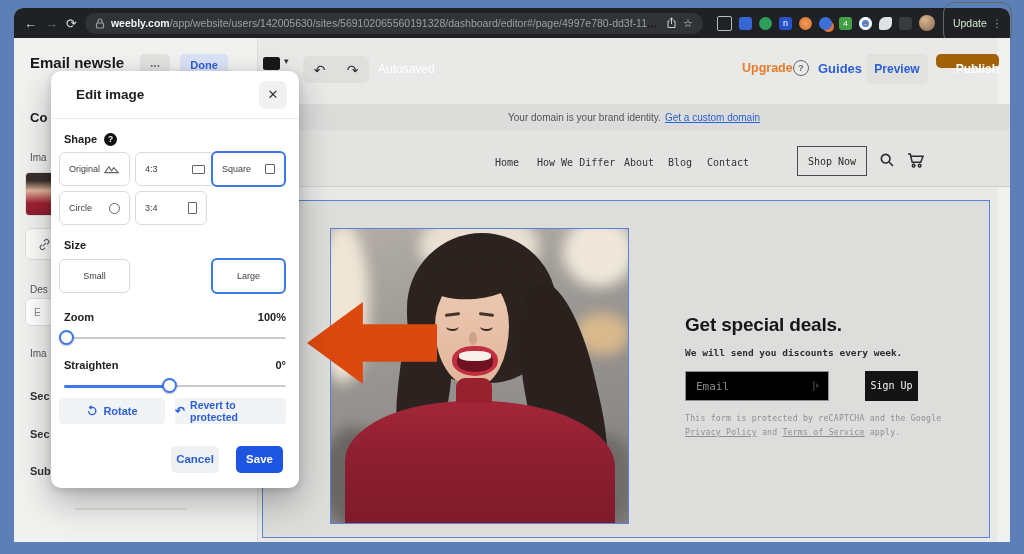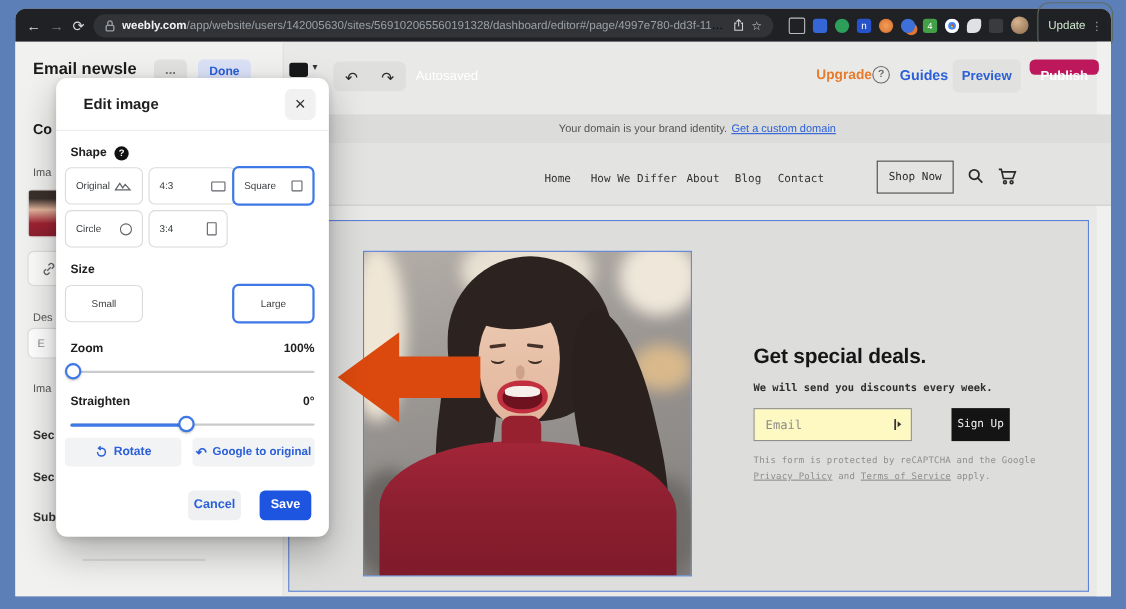--- a/index.html
+++ b/index.html
@@ -46,22 +46,22 @@
   .el-caret{left:284px;top:56px;color:#333;font-size:9px;}
   .undo-group{left:303px;top:56px;width:66px;height:27px;background:#dfdfde;border-radius:6px;
               display:flex;align-items:center;justify-content:space-around;color:#2b2b2b;font-size:14px;}
   .autosaved{left:378px;top:62px;font-size:12px;color:#ffffff;}
   .upgrade{left:742px;top:61px;font-size:12.5px;font-weight:bold;color:#e87c2d;}
   .helpcirc{left:793px;top:60px;width:14px;height:14px;border:1.4px solid #6b6b6b;border-radius:50%;
             color:#6b6b6b;font-size:9.5px;font-weight:bold;text-align:center;line-height:14px;}
   .guides{left:818px;top:61px;font-size:13px;font-weight:bold;color:#2a5fd7;}
   .btn-preview{left:866px;top:54px;width:62px;height:30px;background:#e1e1e0;border-radius:5px;color:#2a5fd7;
                font-size:12px;font-weight:bold;text-align:center;line-height:30px;}
-  .btn-publish{left:936px;top:54px;width:63px;height:14px;background:#be185d;border-radius:5px;color:#fff;
-               font-size:12px;font-weight:bold;text-align:center;line-height:30px;}
+  .btn-publish{left:936px;top:54px;width:63px;height:14px;background:#a16207;border-radius:5px;color:#fff;
+               font-size:12px;font-weight:bold;text-align:right;line-height:30px;}
   
   .banner{left:258px;top:104px;width:752px;height:26px;background:#dcdcdb;display:flex;align-items:center;
           justify-content:center;gap:4px;font-size:10px;color:#555;}
   .banner a{color:#2a5fd7;text-decoration:underline;}
   .sitenav{left:258px;top:130px;width:752px;height:57px;background:#e3e3e2;border-bottom:1px solid #cfcfce;box-sizing:border-box;}
   .mono{font-family:"DejaVu Sans Mono",monospace;}
   .navlink{top:157px;font-size:10px;color:#333;font-weight:500;}
   .shopnow{left:797px;top:146px;width:70px;height:30px;border:1px solid #4a4a4a;font-size:10px;color:#2b2b2b;
            text-align:center;line-height:30px;box-sizing:border-box;}
   .section{left:262px;top:200px;width:728px;height:338px;border:1px solid #5b82d8;background:#dddddc;box-sizing:border-box;}
@@ -79,21 +79,21 @@
   .teeth{position:absolute;left:128px;top:122px;width:32px;height:10px;border-radius:40%;background:#f6f1ea;}
   .neck{position:absolute;left:129px;top:150px;width:28px;height:28px;background:#e0b096;}
   .sweater{position:absolute;left:14px;top:172px;width:270px;height:130px;border-radius:46% 50% 0 0/60px 66px 0 0;
            background:linear-gradient(180deg,#a32638,#8c1f30 45%,#7d1a2a);}
   .collar{position:absolute;left:125px;top:149px;width:36px;height:25px;border-radius:9px 9px 0 0;background:#97212f;}
   .arrow{left:307px;top:302px;width:130px;height:82px;background:#dc490e;
          clip-path:polygon(0% 50%,43% 0%,43% 27%,100% 27%,100% 73%,43% 73%,43% 100%);}
   
   .deal-h{left:685px;top:314px;font-size:19px;font-weight:bold;color:#161616;letter-spacing:-.2px;}
   .deal-s{left:685px;top:347px;font-size:9.5px;color:#2e2e2e;font-weight:bold;}
-  .email{left:685px;top:371px;width:144px;height:30px;background:#fef9c3;border:1px solid #8f8f8f;box-sizing:border-box;
+  .email{left:685px;top:371px;width:144px;height:30px;background:#000000;border:1px solid #8f8f8f;box-sizing:border-box;
          display:flex;align-items:center;padding:0 8px 0 10px;}
   .email .ph{font-size:11px;color:#8a8a8a;flex:1;}
   .signup{left:865px;top:371px;width:53px;height:30px;background:#141414;color:#f5f5f5;font-size:10px;
           text-align:center;line-height:30px;}
   .cap{font-size:8.2px;color:#8f8f8f;letter-spacing:.2px;}
   .cap u{text-decoration:underline;}
   
   .modal{left:51px;top:71px;width:248px;height:417px;background:#fff;border-radius:10px;
          box-shadow:0 14px 34px rgba(0,0,0,.28), 0 2px 8px rgba(0,0,0,.15);}
   .modal *{box-sizing:border-box;}
@@ -343,20 +343,20 @@
       <span>
         <svg width="12" height="12" viewBox="0 0 16 16" fill="none" stroke="#2a5fd7" stroke-width="1.8">
           <path d="M3.5 8a4.8 4.8 0 104.8-4.8H5.6"></path>
             <path d="M7.4 1L4.8 3.2l2.6 2.2"></path>
         </svg>
       </span>
       <span>Rotate</span>
     </div>
     <div class="m-act" style="left:124px;width:111px;font-size:10.5px;">
       <span style="font-size:12px;">↶</span>
-      <span>Google to original</span>
+      <span>Revert to protected</span>
     </div>
 
     <div class="m-cancel">Cancel</div>
     <div class="m-save">Save</div>
   </div>
 
 </div>
 
 </body></html>

